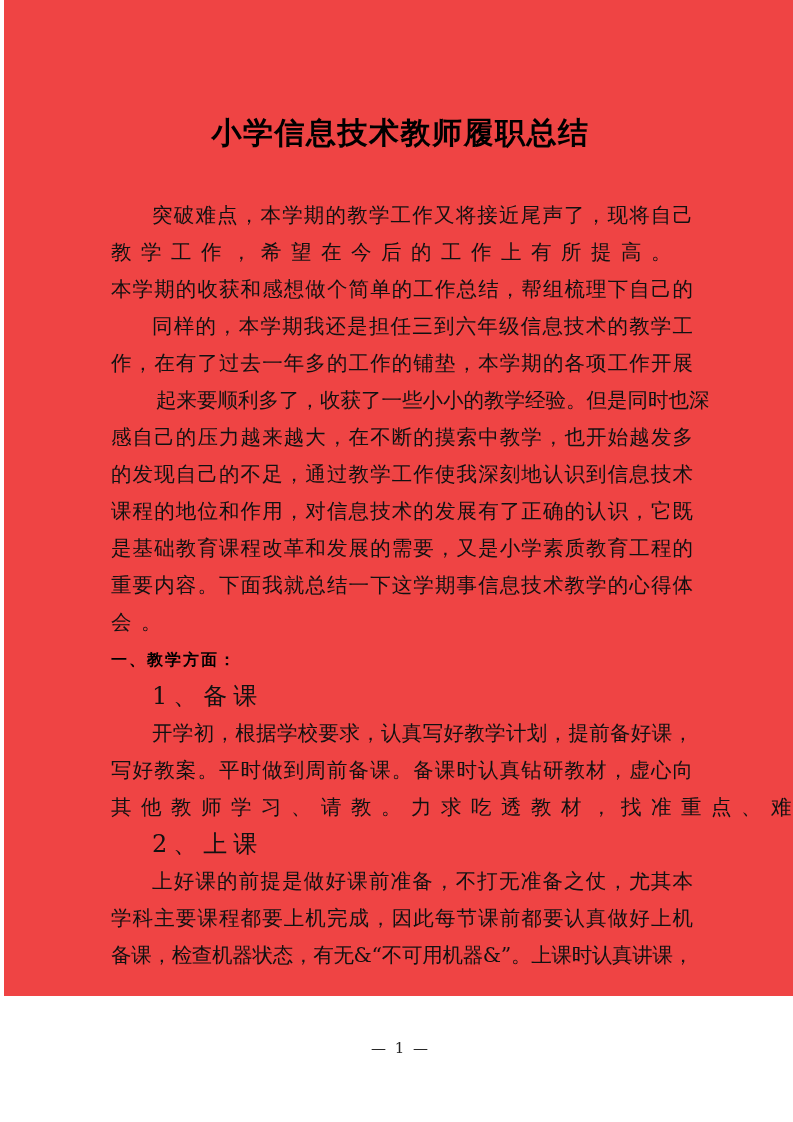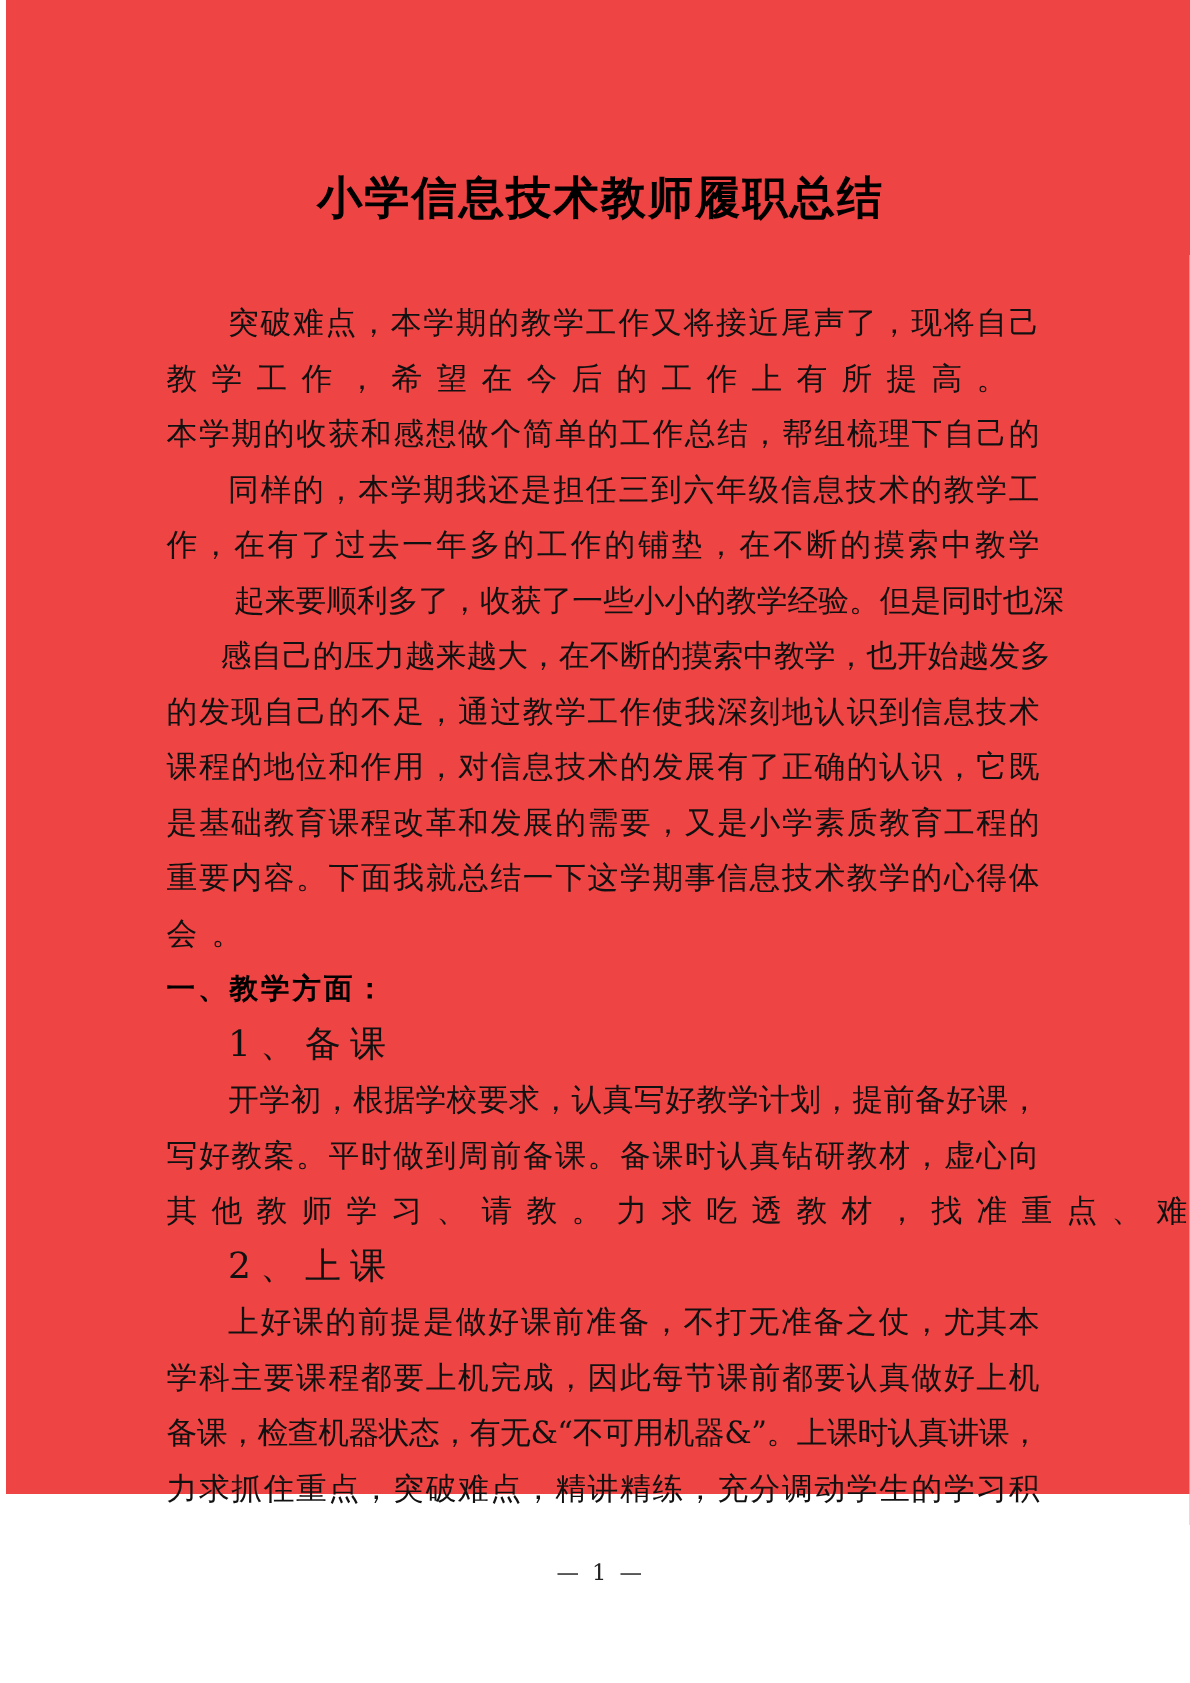--- a/index.html
+++ b/index.html
@@ -54,21 +54,21 @@
     }
     .line.last {
       text-align-last: left;
     }
     .line.indent {
       padding-left: 41px;
     }
     .heading {
       height: 37px;
       line-height: 37px;
-      font-size: 19px;
+      font-size: 16px;
       font-family: "DejaVu Sans", "Liberation Sans", sans-serif;
       font-weight: bold;
       letter-spacing: 2px;
       color: #000000;
       white-space: nowrap;
     }
     .sub {
       height: 37px;
       line-height: 37px;
       font-size: 24px;
@@ -98,23 +98,23 @@
   <div class="body-text">
 
     <div class="paragraph">
       <div class="line indent" style="letter-spacing: 0px;">突破难点，本学期的教学工作又将接近尾声了，现将自己</div>
       <div class="line last" style="letter-spacing: 9.5px;">教学工作，希望在今后的工作上有所提高。</div>
       <div class="line" style="letter-spacing: 0px;">本学期的收获和感想做个简单的工作总结，帮组梳理下自己的</div>
     </div>
 
     <div class="paragraph">
       <div class="line indent" style="letter-spacing: 0px;">同样的，本学期我还是担任三到六年级信息技术的教学工</div>
-      <div class="line" style="letter-spacing: 0px;">作，在有了过去一年多的工作的铺垫，在不断的摸索中教学</div>
+      <div class="line" style="letter-spacing: 0px;">作，在有了过去一年多的工作的铺垫，本学期的各项工作开展</div>
       <div class="line" style="letter-spacing: 0px; margin-left: 45px;">起来要顺利多了，收获了一些小小的教学经验。但是同时也深</div>
-      <div class="line" style="letter-spacing: 0px; margin-left: 36px;">感自己的压力越来越大，在不断的摸索中教学，也开始越发多</div>
+      <div class="line" style="letter-spacing: 0px;">感自己的压力越来越大，在不断的摸索中教学，也开始越发多</div>
       <div class="line" style="letter-spacing: 0px;">的发现自己的不足，通过教学工作使我深刻地认识到信息技术</div>
       <div class="line" style="letter-spacing: 0px;">课程的地位和作用，对信息技术的发展有了正确的认识，它既</div>
       <div class="line" style="letter-spacing: 0px;">是基础教育课程改革和发展的需要，又是小学素质教育工程的</div>
       <div class="line" style="letter-spacing: 0px;">重要内容。下面我就总结一下这学期事信息技术教学的心得体</div>
       <div class="line last" style="letter-spacing: 9.5px;">会。</div>
     </div>
 
     <div class="heading">一、教学方面：</div>
 
     <div class="sub">1、备课</div>
@@ -122,20 +122,19 @@
       <div class="line indent" style="letter-spacing: 0px;">开学初，根据学校要求，认真写好教学计划，提前备好课，</div>
       <div class="line" style="letter-spacing: 0px;">写好教案。平时做到周前备课。备课时认真钻研教材，虚心向</div>
       <div class="line last" style="letter-spacing: 9.5px;">其他教师学习、请教。力求吃透教材，找准重点、难点。</div>
     </div>
 
     <div class="sub">2、上课</div>
     <div class="paragraph">
       <div class="line indent" style="letter-spacing: 0px;">上好课的前提是做好课前准备，不打无准备之仗，尤其本</div>
       <div class="line" style="letter-spacing: 0px;">学科主要课程都要上机完成，因此每节课前都要认真做好上机</div>
       <div class="line" style="letter-spacing: -0.282292px;">备课，检查机器状态，有无&amp;“不可用机器&amp;”。上课时认真讲课，</div>
-      <div class="line" style="letter-spacing: 0px;">力求抓住重点，突破难点，精讲精练，充分调动学生的学习积</div>
     </div>
 
   </div>
 
   <div class="page-number">— 1 —</div>
 
 </div>
 
 </body></html>

